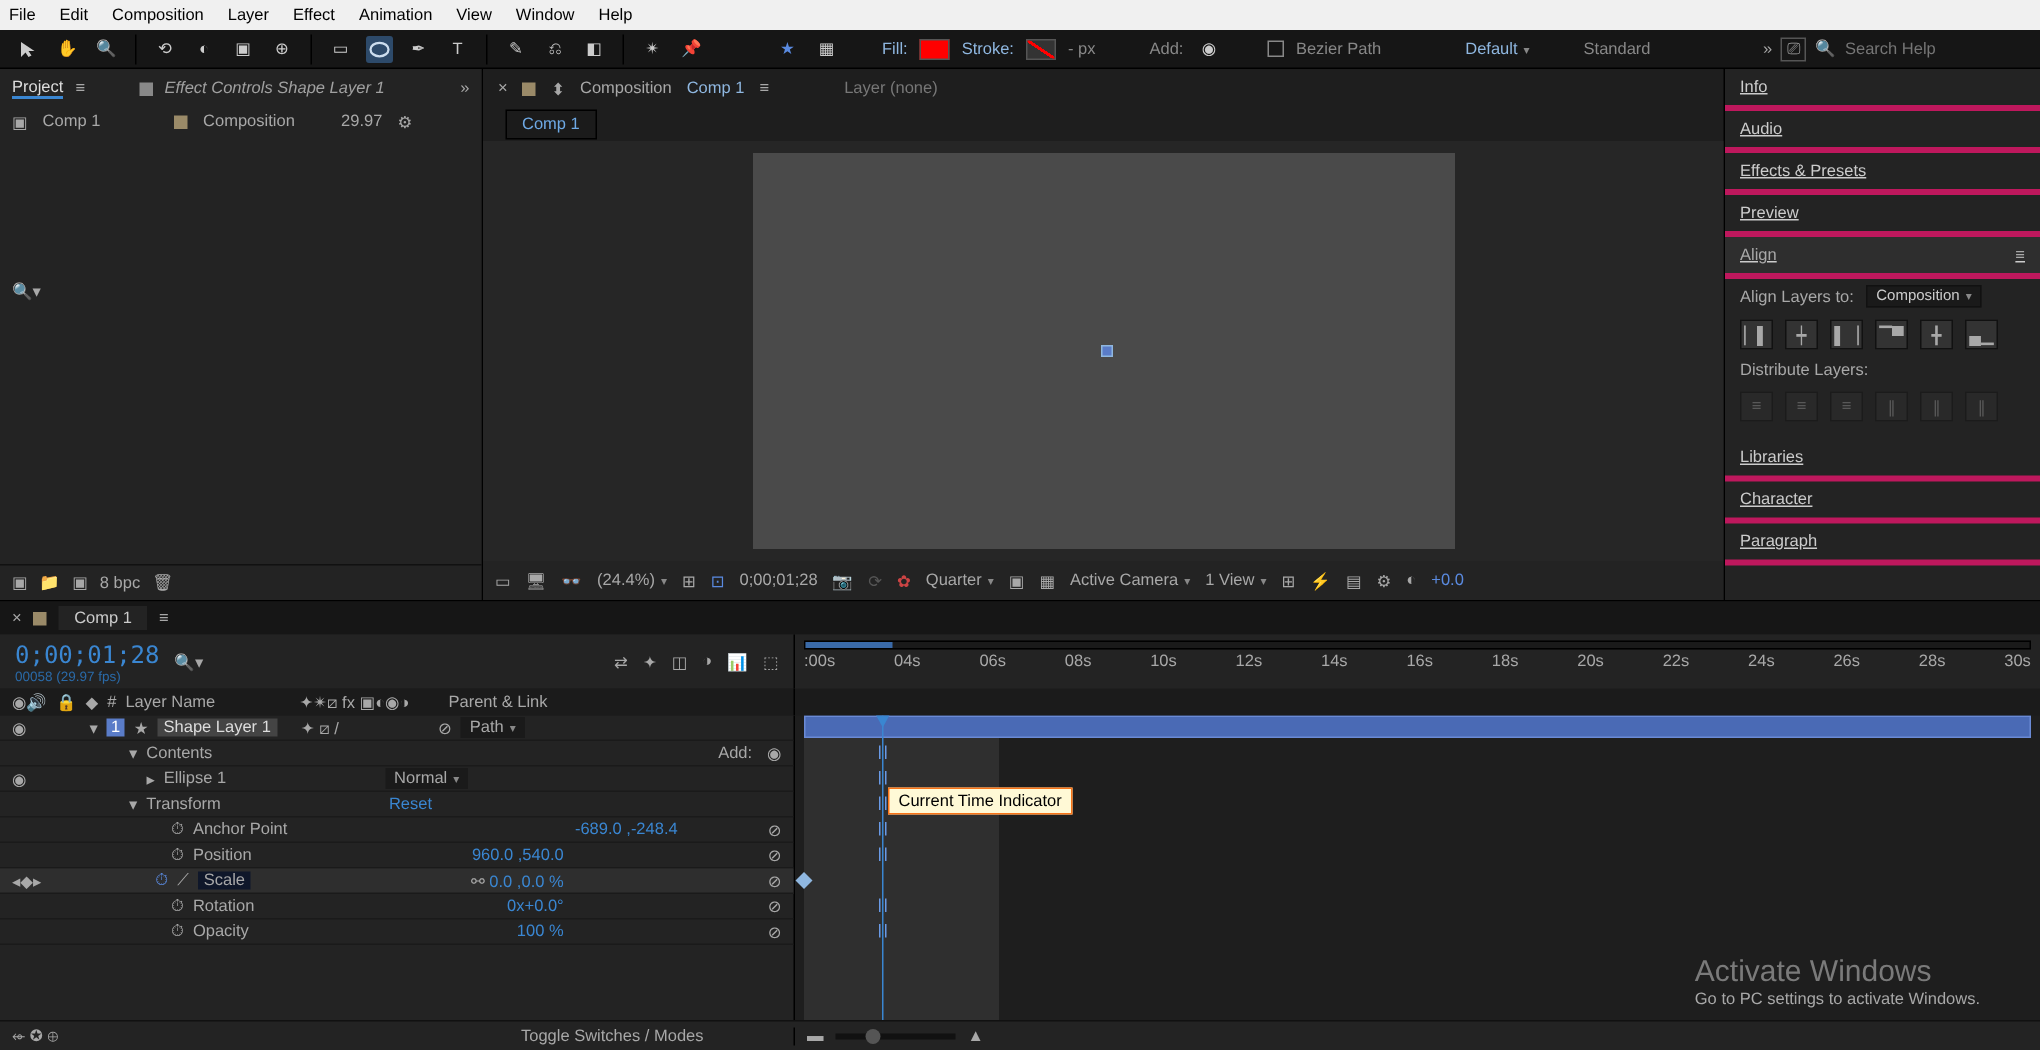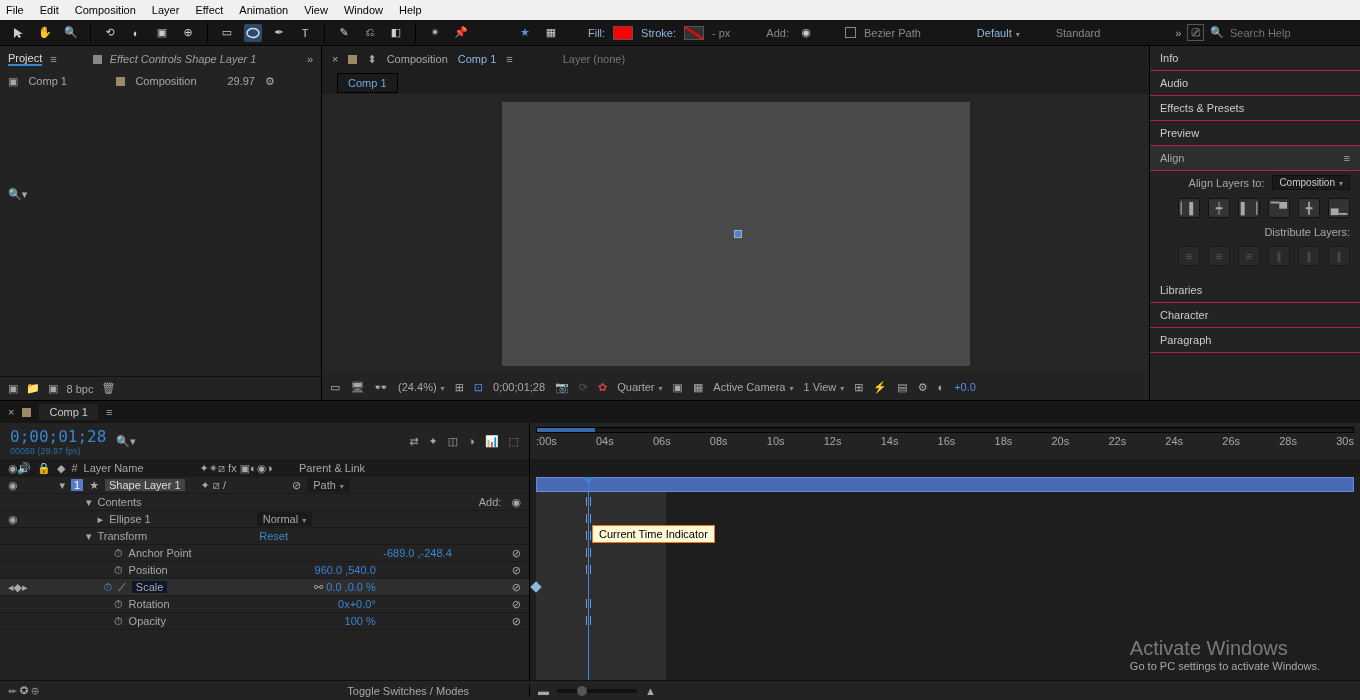--- a/index.html
+++ b/index.html
@@ -30,23 +30,23 @@
   .center{flex:1; background:#1e1e1e; display:flex; flex-direction:column; border-right:1px solid #000;}
   .comp-tabs{height:26px; display:flex; align-items:center; padding:0 10px; gap:10px;}
   .comp-tabs .t1{color:#8fb7e0;}
   .comp-subtab{height:22px; padding:0 15px; display:flex; align-items:center;}
   .comp-subtab span{background:#1b1b1b; padding:3px 10px; color:#6ea9e5; border:1px solid #000;}
   .viewer{flex:1; display:flex; align-items:center; justify-content:center; background:#262626; position:relative;}
   .canvas{width:468px; height:264px; background:#4a4a4a; position:relative;}
   .shape{position:absolute; width:8px; height:8px; background:#5a7cc8; border:1px solid #8fb7e0; left:232px; top:128px;}
   .viewfoot{height:26px; background:#232323; display:flex; align-items:center; padding:0 8px; gap:10px; font-size:10px;}
   .right{width:210px; background:#232323; display:flex; flex-direction:column;}
-  .rpanel{padding:6px 10px; border-bottom:1px solid #be185d; color:#ccc;}
+  .rpanel{padding:6px 10px; border-bottom:4px solid #be185d; color:#ccc;text-decoration:underline;}
   .rpanel.align{background:#2e2e2e;}
-  .alignrow{display:flex; gap:8px; padding:4px 10px; align-items:center;justify-content:flex-end;}
+  .alignrow{display:flex; gap:8px; padding:4px 10px; align-items:center;}
   .alignbtn{width:22px; height:20px; background:#333; display:flex; align-items:center; justify-content:center; border:1px solid #111;}
   .aselect{background:#1a1a1a; border:1px solid #111; color:#ccc; padding:1px 6px; font-size:10px;}
   
   .timeline{height:300px; background:#1e1e1e; display:flex; flex-direction:column; border-top:1px solid #000;}
   .tl-tab{height:22px; display:flex; align-items:center; padding:0 8px; gap:8px; background:#161616;}
   .tl-tab .tn{background:#232323; padding:2px 10px; color:#ccc;}
   .tl-head{height:36px; display:flex;}
   .tl-head-left{width:530px; padding:4px 10px; display:flex; align-items:center; gap:10px; background:#232323; border-right:1px solid #000;}
   .timecode{color:#3a86d1; font-size:16px; font-family:monospace;}
   .fpslbl{color:#2a6aa8; font-size:9px;}

